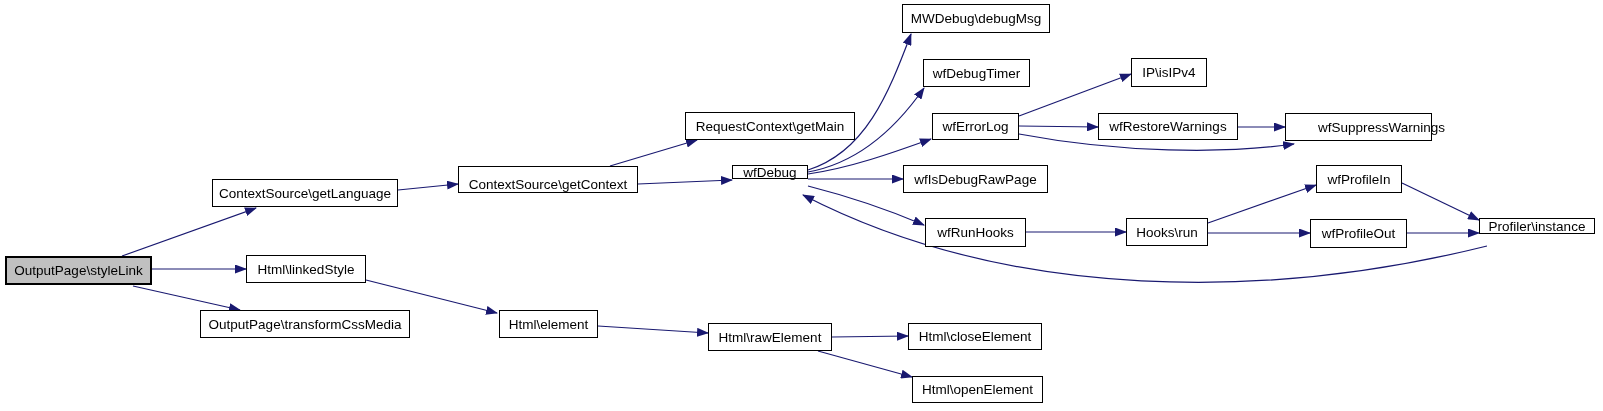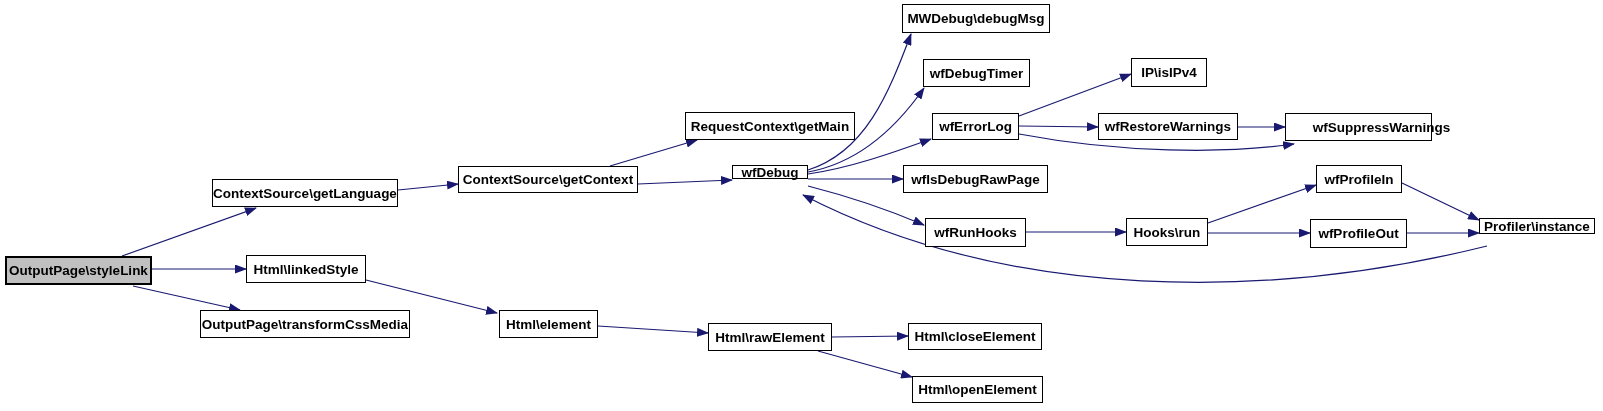--- a/index.html
+++ b/index.html
@@ -28,21 +28,20 @@
     box-sizing: border-box;
     background: var(--node-fill, #ffffff);
     border: 1px solid var(--node-border, #000000);
     color: #000000;
     font-size: 13.5px;
     display: flex;
     align-items: center;
     justify-content: center;
     white-space: nowrap;
     cursor: pointer;
-    font-weight: bold;
   }
   .node.highlighted {
     background: var(--highlight-fill, #c0c0c0);
     border-width: 2px;
   }
 </style>
 </head>
 <body>
 
 <div id="graph-canvas">
@@ -86,21 +85,21 @@
       </div>
       <div class="node" style="left: 212px; top: 179px; width: 186px; height: 28px;">
         <span>ContextSource\getLanguage</span>
       </div>
       <div class="node" style="left: 246px; top: 255px; width: 120px; height: 28px;">
         <span>Html\linkedStyle</span>
       </div>
       <div class="node" style="left: 200px; top: 310px; width: 210px; height: 28px;">
         <span>OutputPage\transformCssMedia</span>
       </div>
-      <div class="node" style="left: 458px; top: 166px; width: 180px; height: 27px;">
+      <div class="node" style="left: 458px; top: 166px; width: 180px; height: 27px; align-items: flex-end;">
         <span>ContextSource\getContext</span>
       </div>
       <div class="node" style="left: 685px; top: 112px; width: 170px; height: 28px;">
         <span>RequestContext\getMain</span>
       </div>
       <div class="node" style="left: 732px; top: 165px; width: 76px; height: 14px;">
         <span>wfDebug</span>
       </div>
       <div class="node" style="left: 902px; top: 4px; width: 148px; height: 29px;">
         <span>MWDebug\debugMsg</span>

